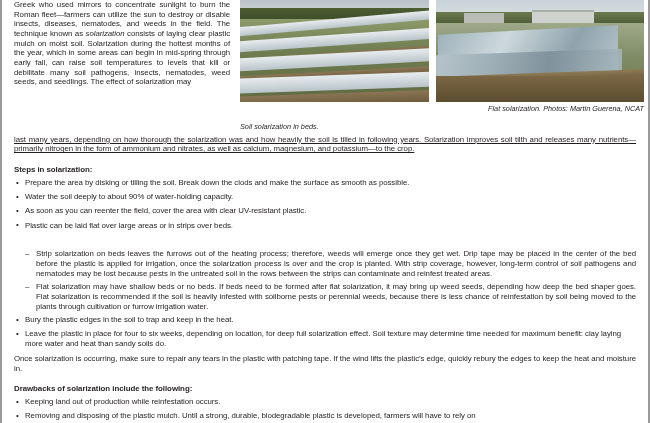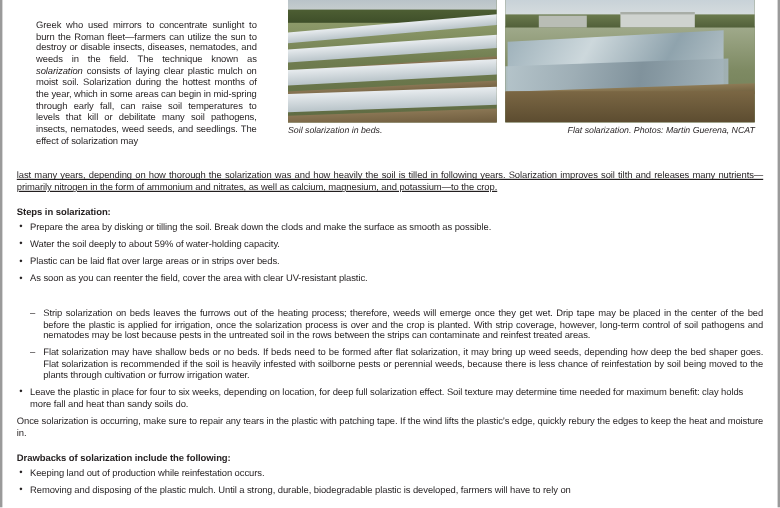--- a/index.html
+++ b/index.html
@@ -43,34 +43,34 @@
     display: flex;
     align-items: flex-start;
     gap: 10px;
   }
   .left-col {
     width: 216px;
     flex: 0 0 216px;
     padding-top: 0;
   }
   .left-col p {
-    margin: 16px;
+    margin: 0;
     text-align: justify;
     line-height: 1.235;
     font-size: 7.85px;
     letter-spacing: -0.06px;
   }
   .figures {
     flex: 1 1 auto;
     display: flex;
     gap: 7px;
     padding-top: 0;
   }
   .figure { display: flex; flex-direction: column; }
-  .fig-a { width: 174px; }
+  .fig-a { width: 189px; gap: 18px; }
   .fig-b { width: 208px; text-align: right; }
   .photo {
     position: relative;
     overflow: hidden;
     height: 102px;
     background: #6d7a53;
   }
   .photo-caption {
     font-size: 7.3px;
     font-style: italic;
@@ -260,32 +260,33 @@
 
       </div>
     </div>
 
     <p class="body-p tight">last many years, depending on how thorough the solarization was and how heavily the soil is tilled in following years. Solarization improves soil tilth and releases many nutrients—primarily nitrogen in the form of ammonium and nitrates, as well as calcium, magnesium, and potassium—to the crop.</p>
 
     <h3 class="sub">Steps in solarization:</h3>
 
     <ul class="bullets">
       <li>Prepare the area by disking or tilling the soil. Break down the clods and make the surface as smooth as possible.</li>
-      <li>Water the soil deeply to about 59% of water-holding capacity.</li>
+      <li>Water the soil deeply to about 90% of water-holding capacity.</li>
+      <li>As soon as you can reenter the field, cover the area with clear UV-resistant plastic.</li>
       <li>Plastic can be laid flat over large areas or in strips over beds.</li>
-      <li>As soon as you can reenter the field, cover the area with clear UV-resistant plastic.</li>
     </ul>
 
     <div class="subpoints no-bullet-indent">
       <div class="subpoint">Strip solarization on beds leaves the furrows out of the heating process; therefore, weeds will emerge once they get wet. Drip tape may be placed in the center of the bed before the plastic is applied for irrigation, once the solarization process is over and the crop is planted. With strip coverage, however, long-term control of soil pathogens and nematodes may be lost because pests in the untreated soil in the rows between the strips can contaminate and reinfest treated areas.</div>
       <div class="subpoint">Flat solarization may have shallow beds or no beds. If beds need to be formed after flat solarization, it may bring up weed seeds, depending how deep the bed shaper goes. Flat solarization is recommended if the soil is heavily infested with soilborne pests or perennial weeds, because there is less chance of reinfestation by soil being moved to the plants through cultivation or furrow irrigation water.</div>
     </div>
 
     <ul class="bullets">
-      <li>Leave the plastic in place for four to six weeks, depending on location, for deep full solarization effect. Soil texture may determine time needed for maximum benefit: clay holds more fall and heat than sandy soils do.</li>
+      <li>Bury the plastic edges in the soil to trap and keep in the heat.</li>
+      <li>Leave the plastic in place for four to six weeks, depending on location, for deep full solarization effect. Soil texture may determine time needed for maximum benefit: clay laying more water and heat than sandy soils do.</li>
     </ul>
 
     <p class="body-p">Once solarization is occurring, make sure to repair any tears in the plastic with patching tape. If the wind lifts the plastic’s edge, quickly rebury the edges to keep the heat and moisture in.</p>
 
     <h3 class="sub">Drawbacks of solarization include the following:</h3>
 
     <ul class="bullets">
       <li>Keeping land out of production while reinfestation occurs.</li>
       <li>Removing and disposing of the plastic mulch. Until a strong, durable, biodegradable plastic is developed, farmers will have to rely on</li>
     </ul>

